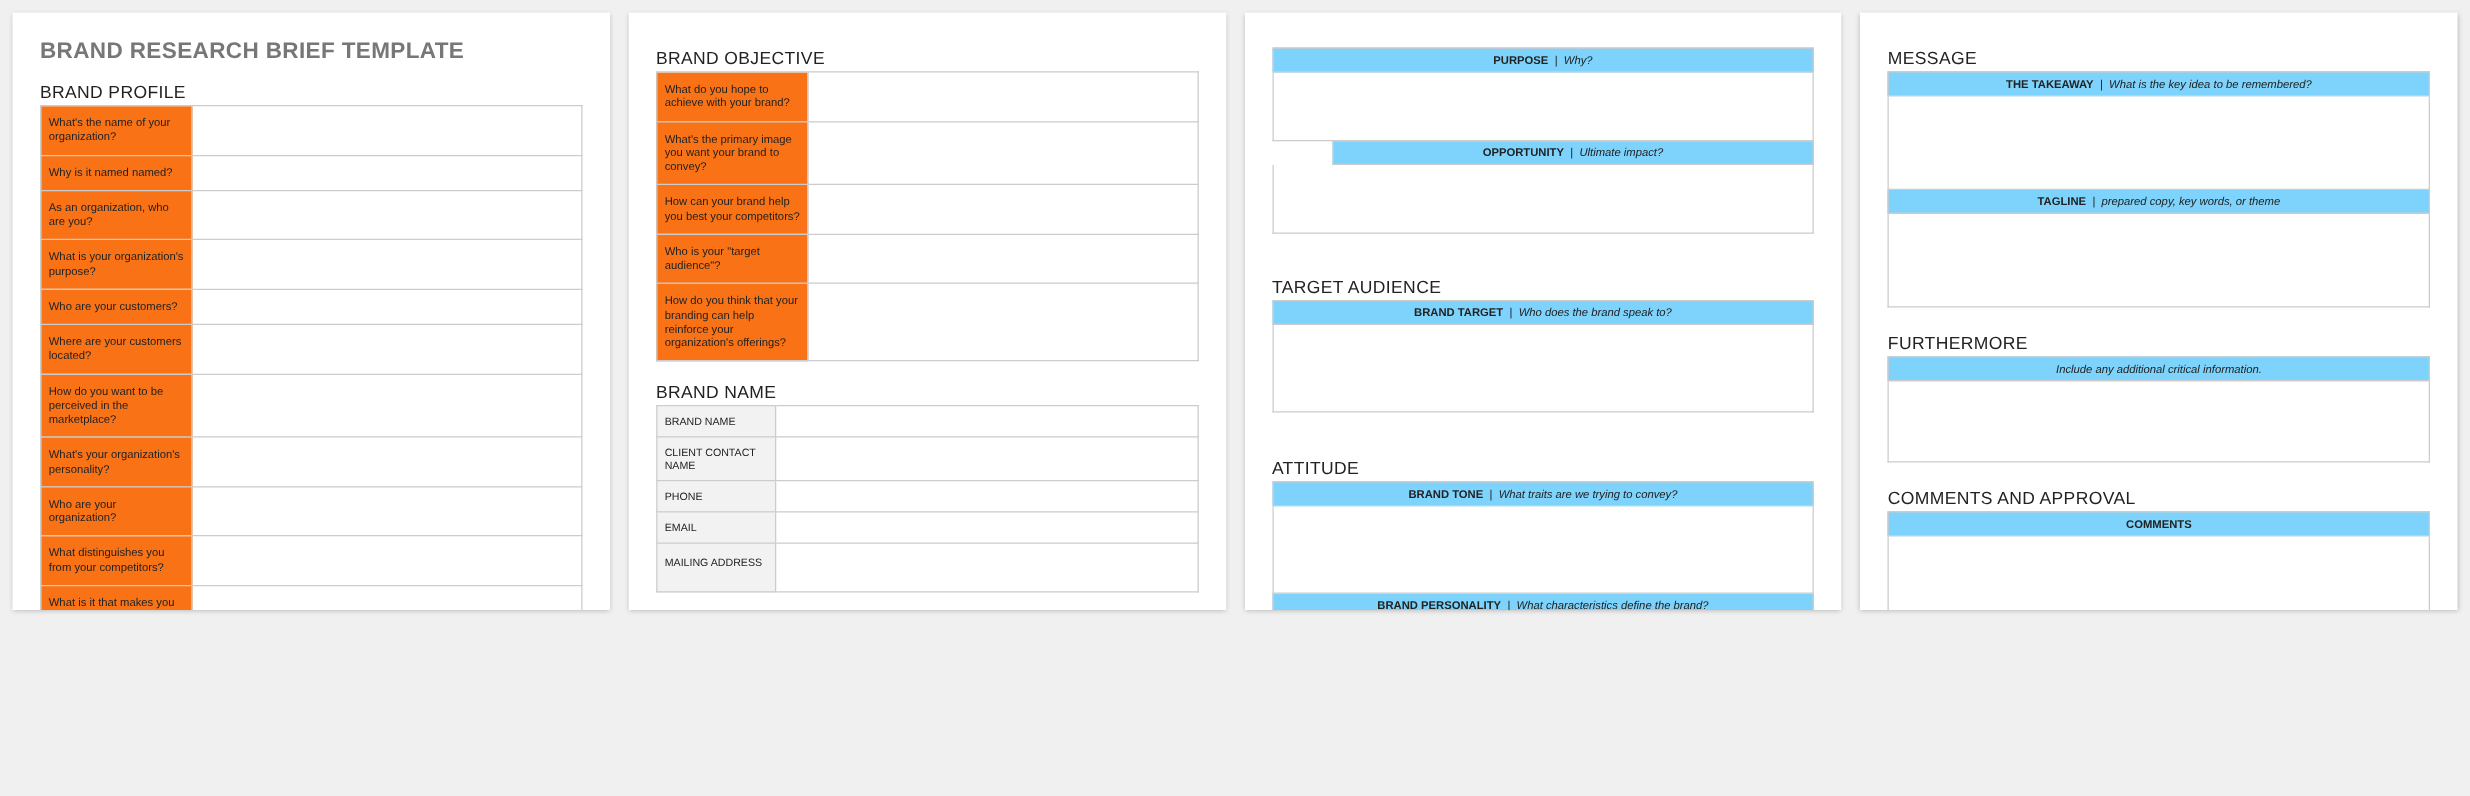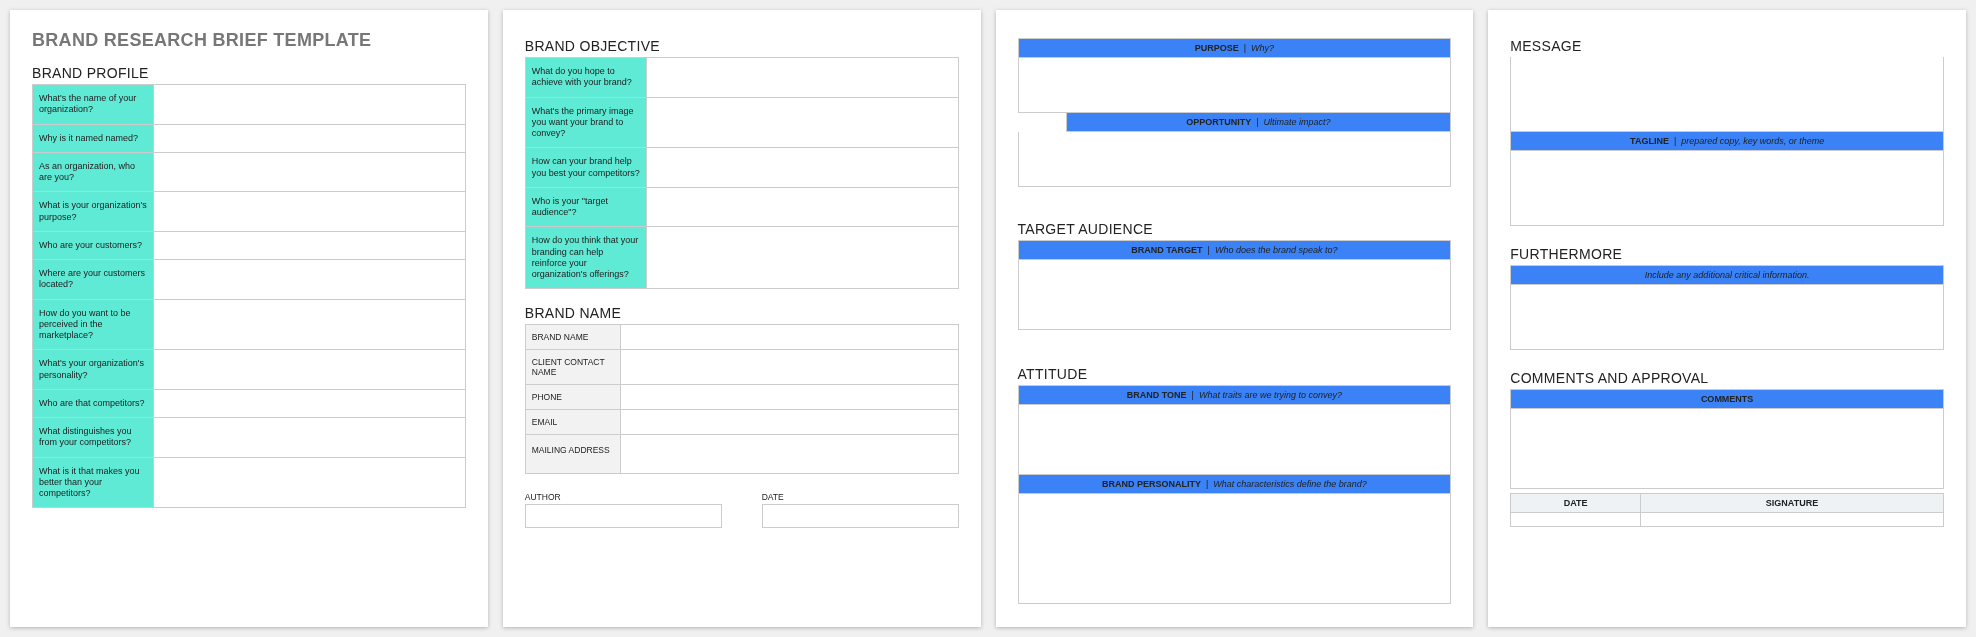--- a/index.html
+++ b/index.html
@@ -9,21 +9,21 @@
     background: #f0f0f0;
     font-family: Arial, Helvetica, sans-serif;
     display: flex;
     gap: 15px;
     justify-content: center;
     align-items: flex-start;
   }
   .page {
     background: #fff;
     width: 480px;
-    height: 617px;
+    height: 478px;
     box-shadow: 0 1px 4px rgba(0,0,0,0.25);
     padding: 18px 22px;
     font-size: 10px;
     color: #222;
     overflow: hidden;
   }
   .doc-title {
     font-size: 18px;
     font-weight: bold;
     color: #777;
@@ -42,21 +42,21 @@
     border-collapse: collapse;
   }
   .qtable td {
     border: 1px solid #ccc;
     padding: 8px 6px;
     vertical-align: middle;
     font-size: 9px;
   }
   .qtable td.qlabel {
     width: 28%;
-    background: #5eead4;
+    background: #f97316;
     line-height: 1.25;
   }
   .ntable td.nlabel {
     width: 22%;
     background: #f2f2f2;
     font-size: 8.5px;
     padding: 7px 6px;
   }
   .ntable td {
     border: 1px solid #ccc;
@@ -65,21 +65,21 @@
   }
   .ntable { width:100%; border-collapse: collapse; }
 
   .meta-row { display:flex; gap:40px; margin-top:18px; }
   .meta-block { flex:1; }
   .meta-label { font-size:8.5px; margin-bottom:2px; }
   .meta-input { border:1px solid #ccc; height:24px; width:100%; }
 
   .hdr-row {
     border:1px solid #ccc;
-    background:#3b82f6;
+    background:#7dd3fc;
     text-align:center;
     padding:4px;
     font-size:9px;
   }
   .hdr-row b { font-weight:bold; }
   .hdr-row i, .hdr-row em { font-style: italic; }
   .big-box {
     border:1px solid #ccc;
     border-top:none;
     width:100%;
@@ -125,21 +125,21 @@
         </tr>
     <tr>
           <td class="qlabel">How do you want to be perceived in the marketplace?</td>
           <td></td>
         </tr>
     <tr>
           <td class="qlabel">What's your organization's personality?</td>
           <td></td>
         </tr>
     <tr>
-          <td class="qlabel">Who are that competitors?</td>
+          <td class="qlabel">Who are your organization?</td>
           <td></td>
         </tr>
     <tr>
           <td class="qlabel">What distinguishes you from your competitors?</td>
           <td></td>
         </tr>
     <tr>
           <td class="qlabel">What is it that makes you better than your competitors?</td>
           <td></td>
         </tr>
@@ -251,20 +251,25 @@
       <span> &nbsp;|&nbsp; </span>
       <em>What characteristics define the brand?</em>
     </div>
     <div class="big-box" style="height:110px;"></div>
   </div>
 </div>
 
 <div class="page">
   <div class="section-title">MESSAGE</div>
   <div class="stack">
+    <div class="hdr-row">
+      <b>THE TAKEAWAY</b>
+      <span> &nbsp;|&nbsp; </span>
+      <em>What is the key idea to be remembered?</em>
+    </div>
     <div class="big-box" style="height:75px;"></div>
     <div class="hdr-row" style="border-top:none;">
       <b>TAGLINE</b>
       <span> &nbsp;|&nbsp; </span>
       <em>prepared copy, key words, or theme</em>
     </div>
     <div class="big-box" style="height:75px;"></div>
   </div>
 
   <div class="section-title" style="margin-top:20px;">FURTHERMORE</div>

